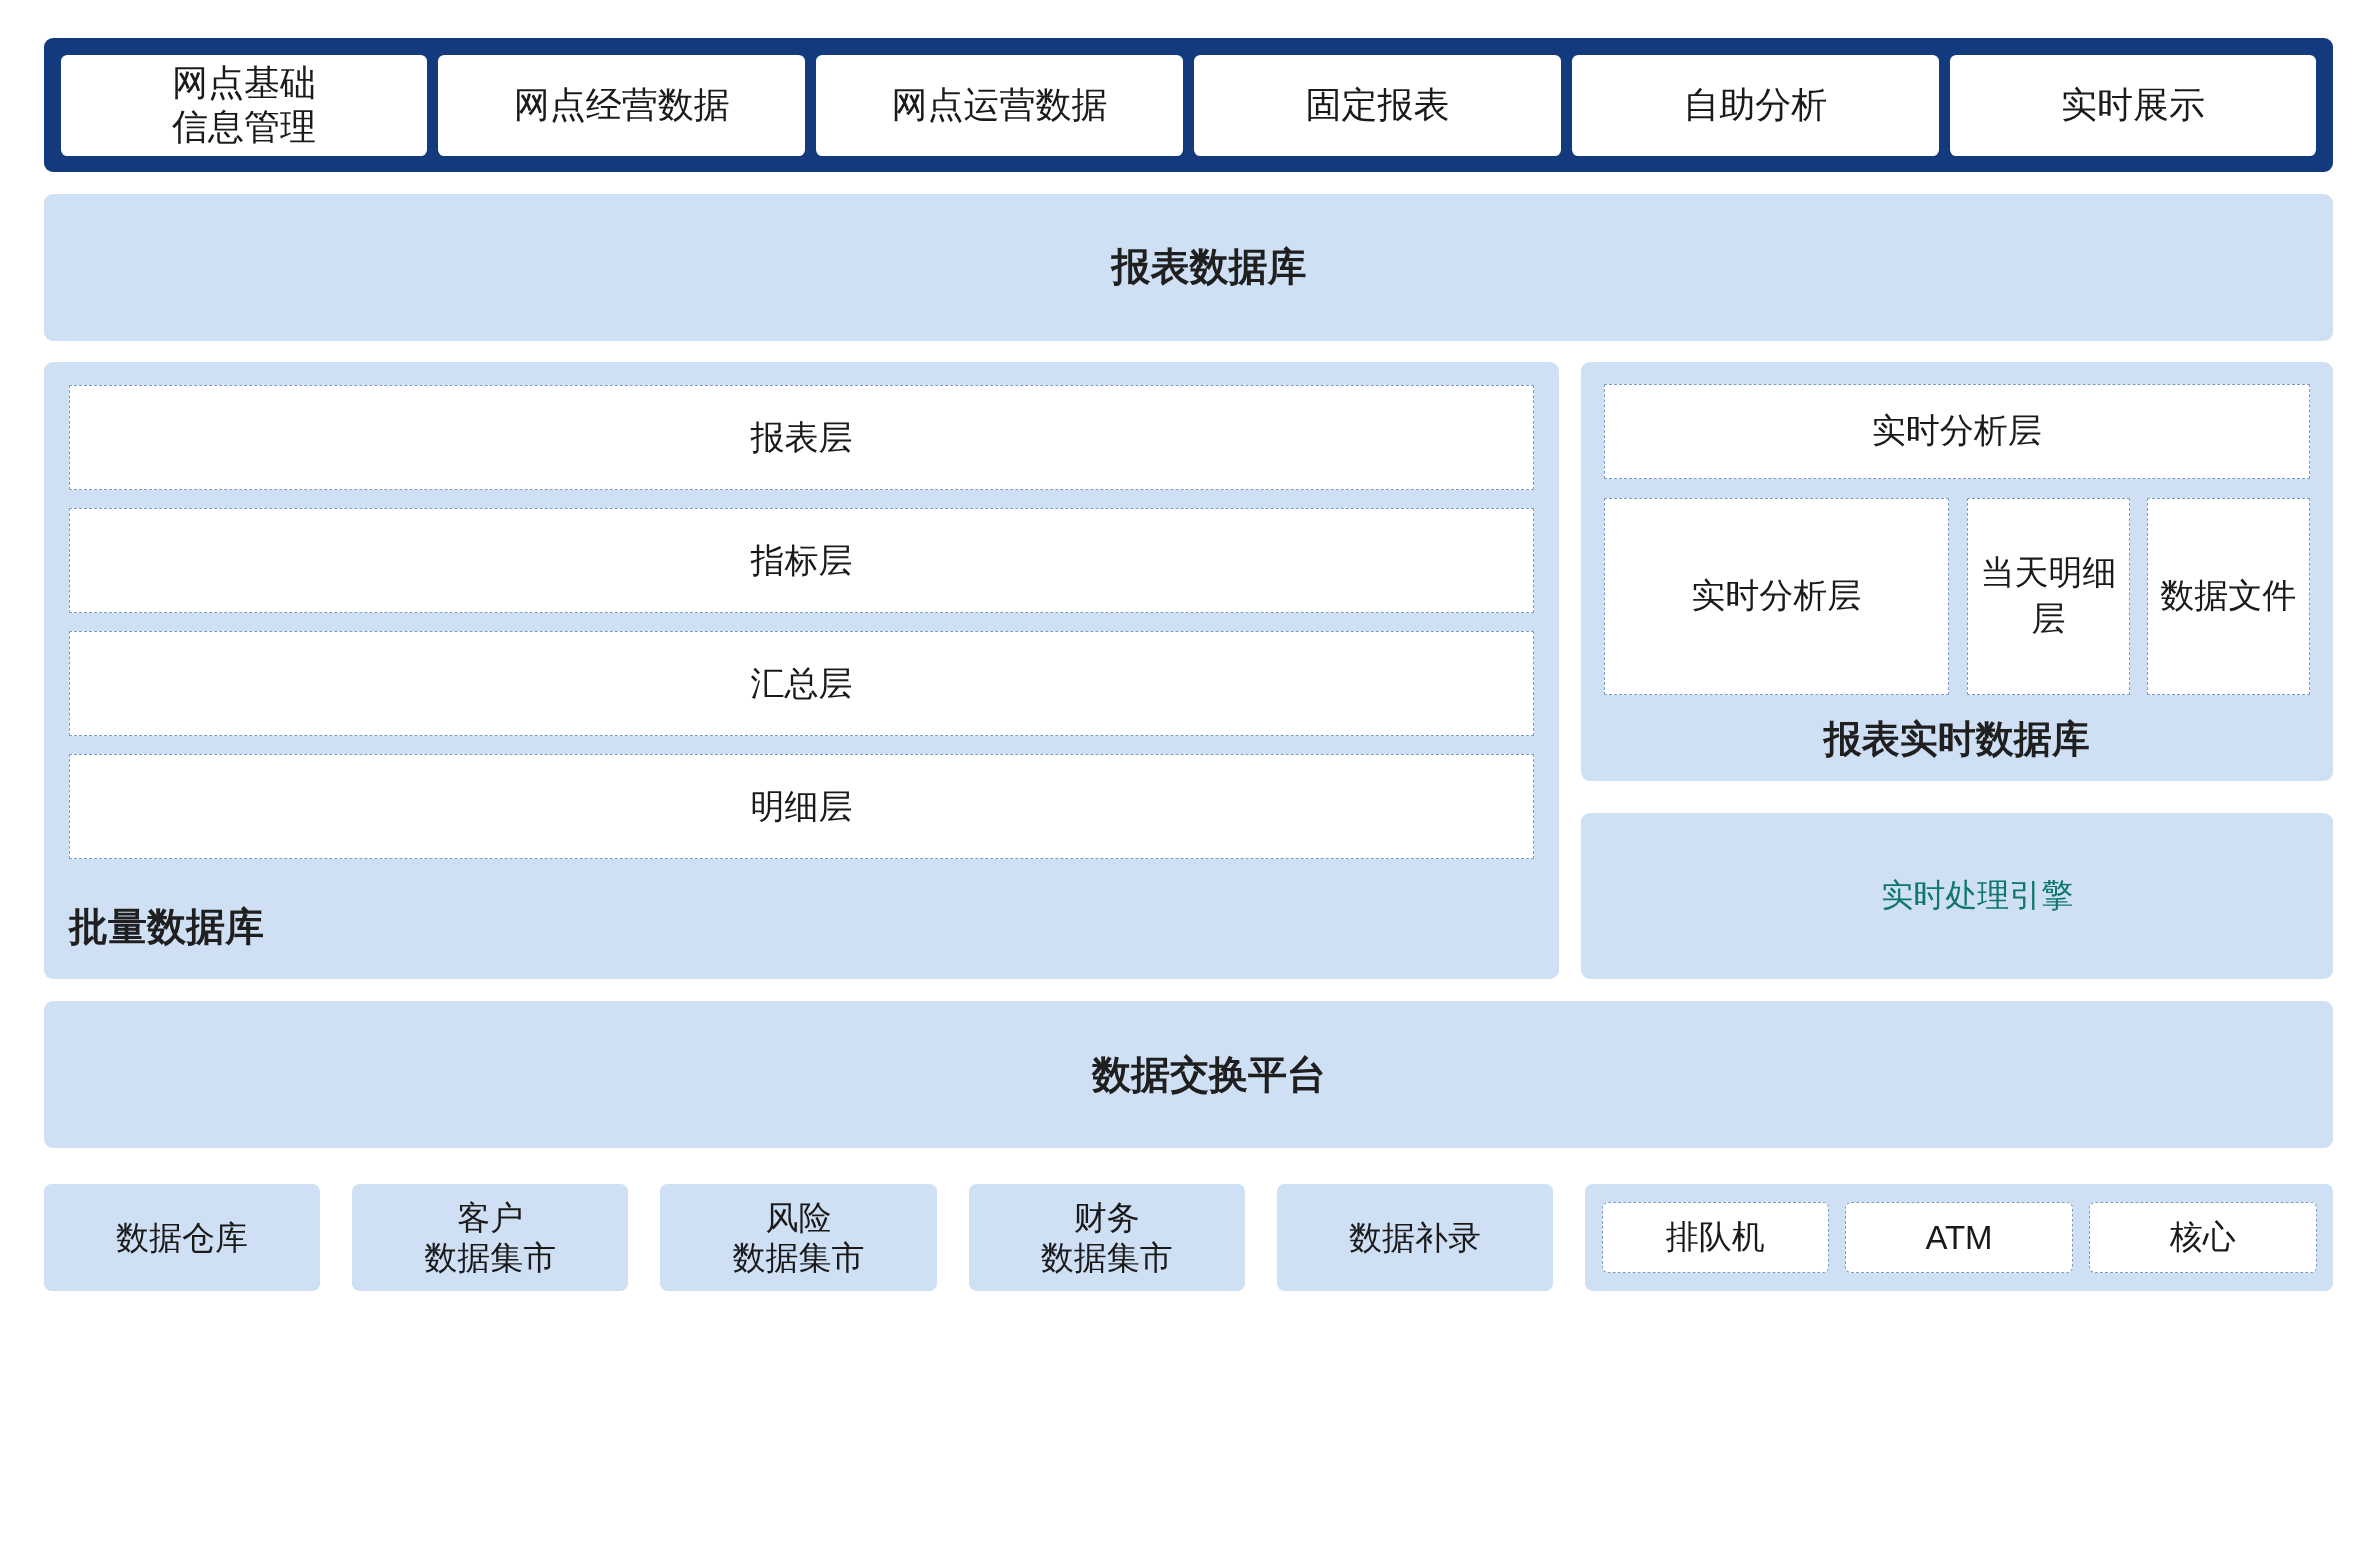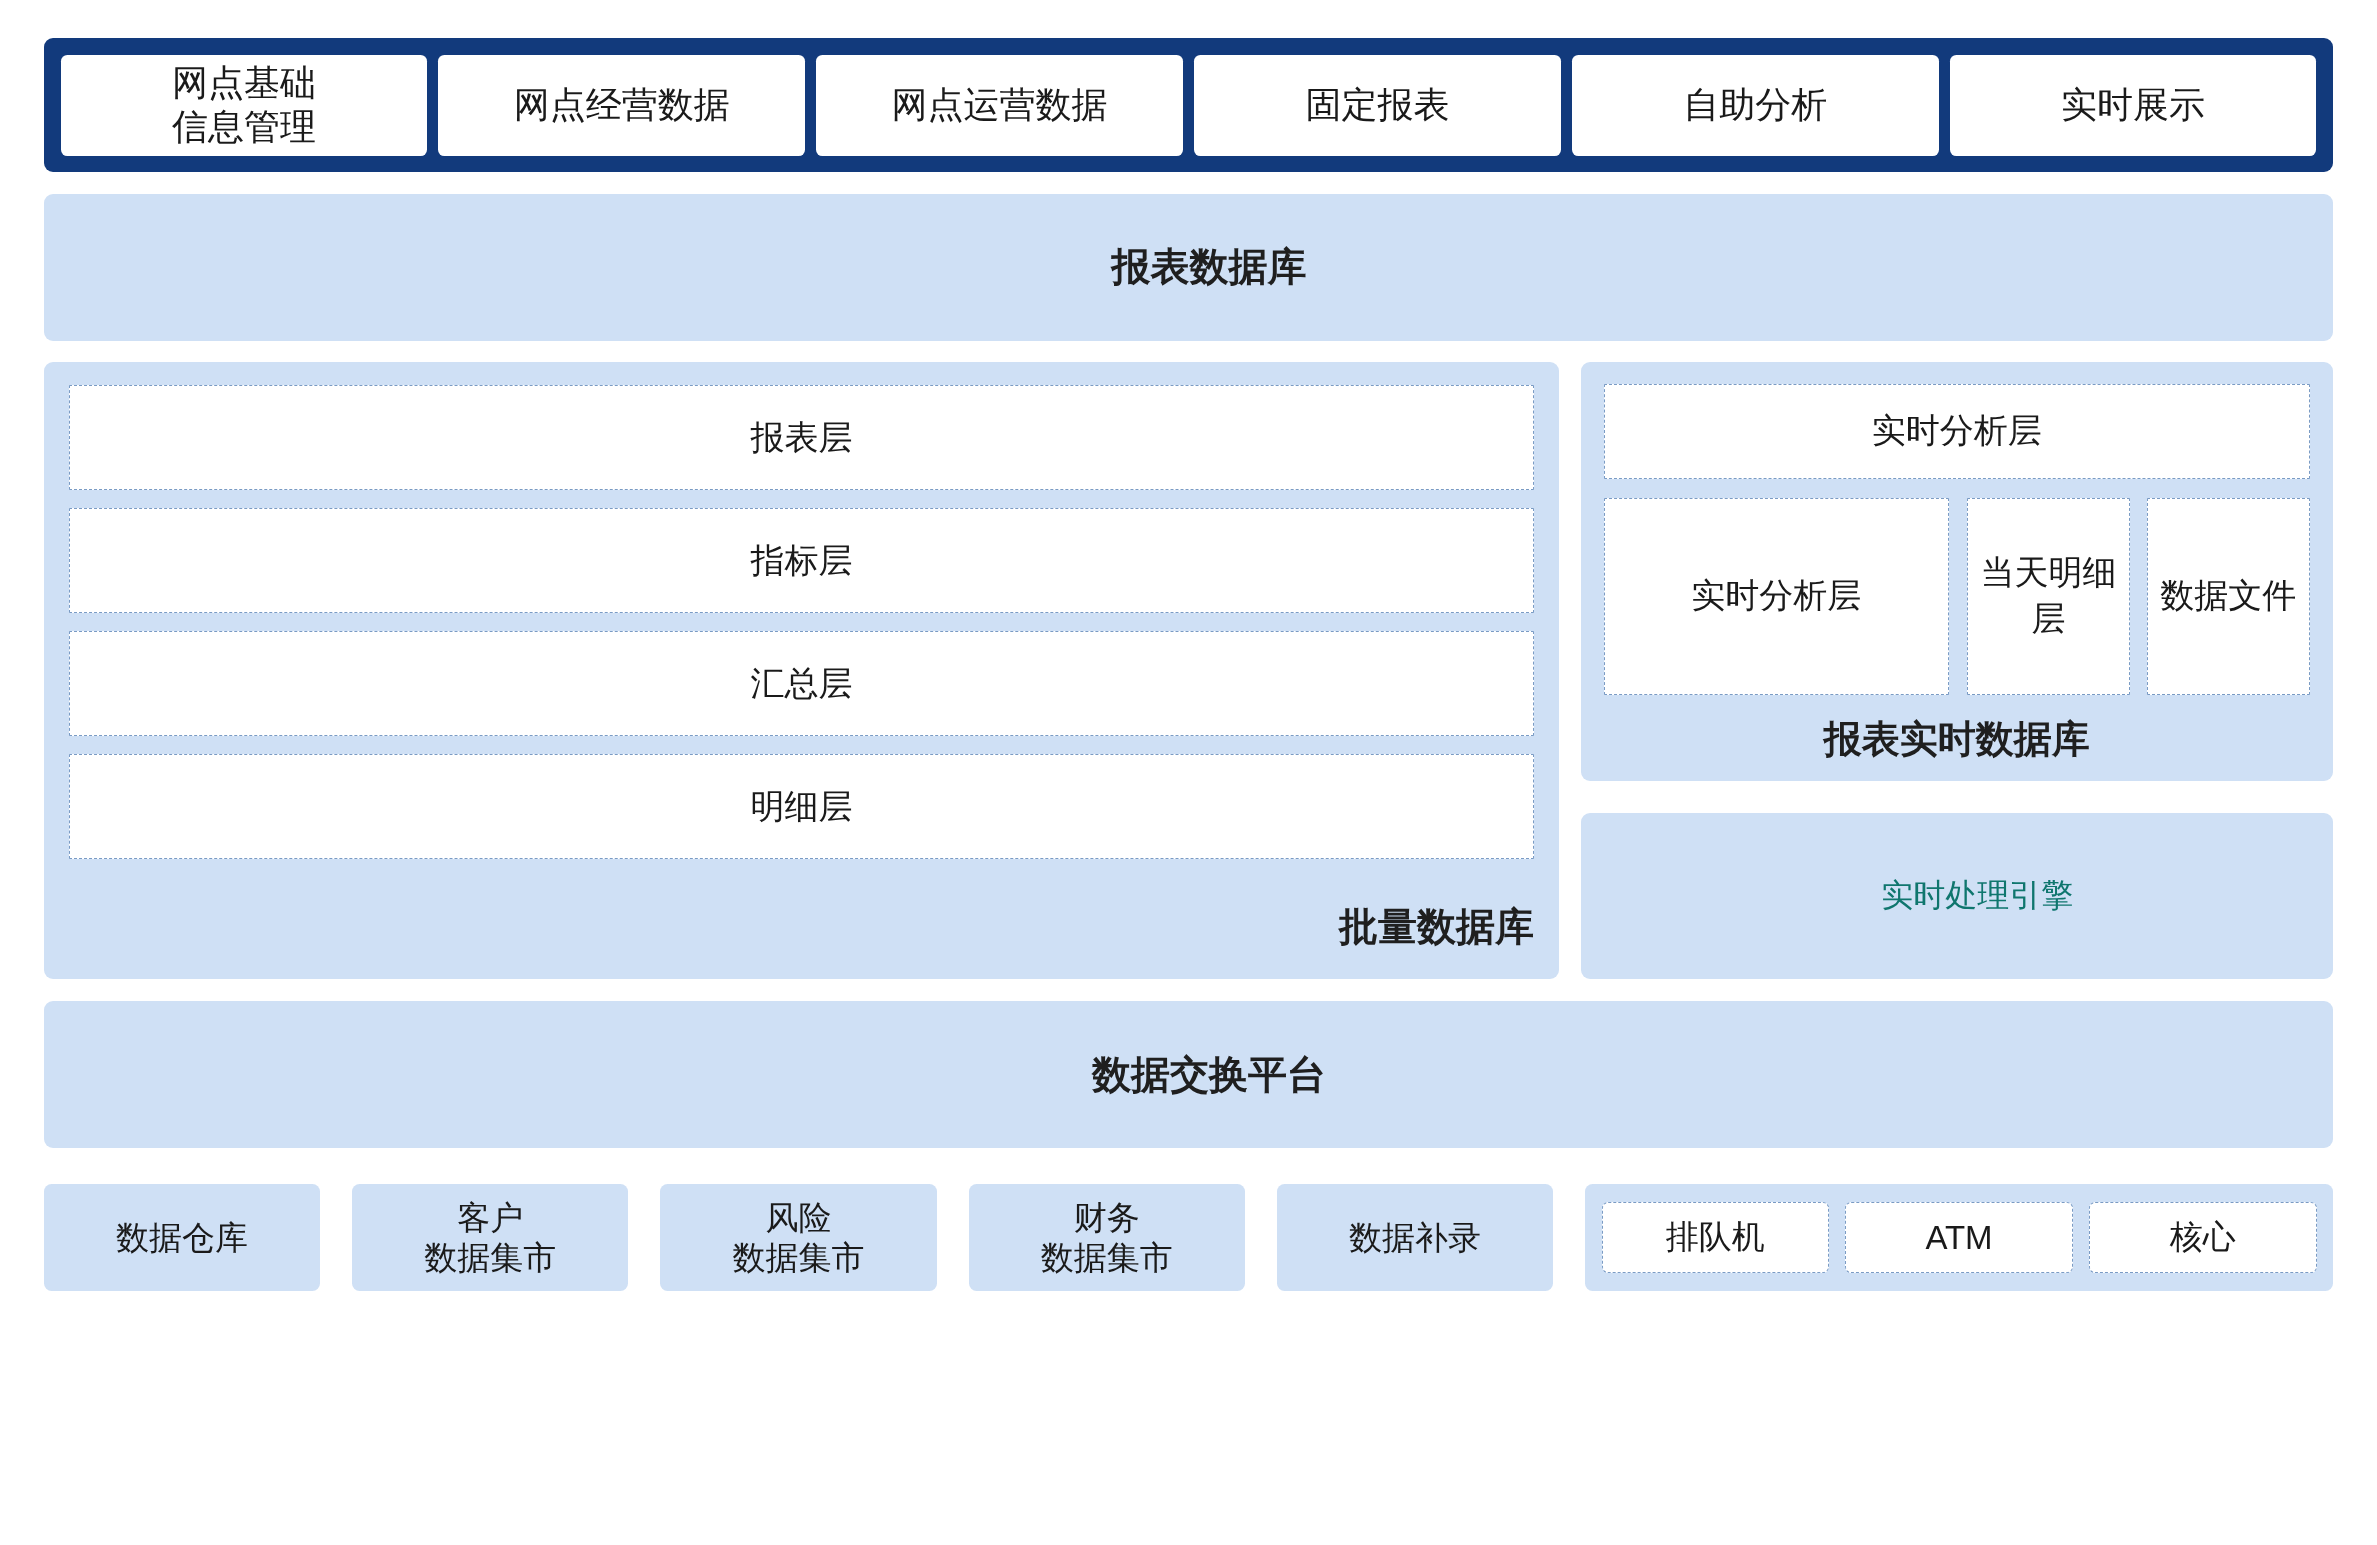--- a/index.html
+++ b/index.html
@@ -97,21 +97,21 @@
     color: #1a1a1a;
     box-sizing: border-box;
   }
   .layer-row {
     height: 105px;
     margin-bottom: 18px;
   }
   .layer-row:last-of-type { margin-bottom: 0; }
 
   .col-caption {
-    text-align: right;
+    text-align: left;
     font-size: 39px;
     font-weight: bold;
     color: #1f1f1f;
     padding: 23px 0 6.3px 0;
   }
 
   .rt-panel {
     padding: 21.6px 23px 16.5px 23px;
     display: flex;
     flex-direction: column;

